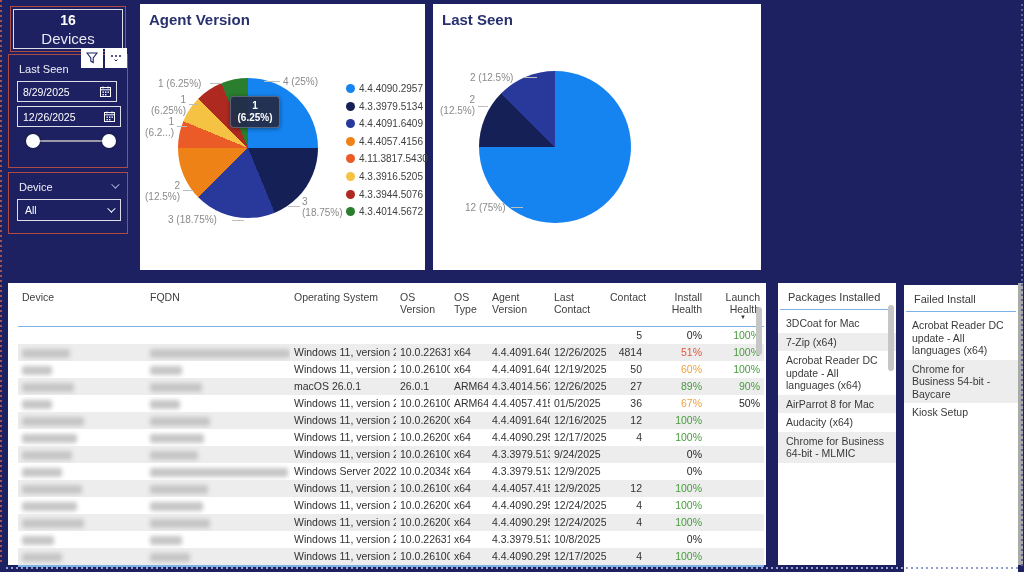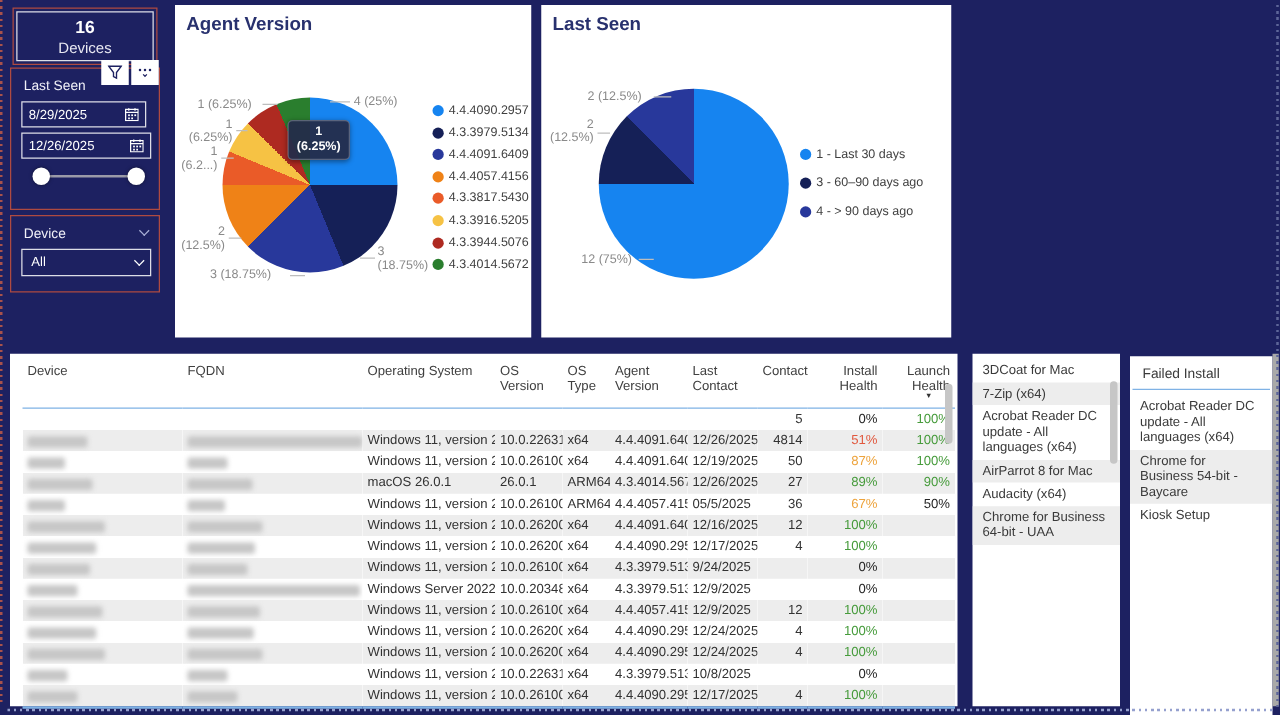--- a/index.html
+++ b/index.html
@@ -13,21 +13,21 @@
                  background:repeating-linear-gradient(to right,#95A0CE 0 2px,transparent 2px 5px); }
   .edge-right  { left:1021px; top:4px; width:2px; height:562px;
                  background:repeating-linear-gradient(to bottom,#5E6699 0 2px,transparent 2px 5px); }
 
   
   .devices-card { position:absolute; left:10px; top:6px; width:116px; height:46px;
                   border:1px solid #AE4A41; padding:2px; }
   .devices-card-inner { width:100%; height:100%; border:1px solid rgba(255,255,255,.85);
                   display:flex; flex-direction:column; align-items:center; justify-content:center; gap:2px; }
   .devices-value { color:#fff; font-size:14px; font-weight:bold; }
-  .devices-label { color:#E8E8F2; font-size:12px; }
+  .devices-label { color:#E8E8F2; font-size:15px; }
 
   .slicer-group { position:absolute; border:1px solid #AE4A41; }
   .g-lastseen { left:8px; top:54px; width:120px; height:114px; }
   .g-device   { left:8px; top:172px; width:120px; height:62px; }
 
   .slicer-title { color:#F0F0F8; font-size:11px; position:absolute; left:10px; top:8px; }
 
   .slicer-btn { position:absolute; width:22px; height:20px; background:#FFFFFF;
                 display:flex; align-items:center; justify-content:center; z-index:5; }
   .btn-filter { right:24px; top:-7px; }
@@ -227,21 +227,21 @@
       <div class="lg-item">
         <span class="lg-dot" style="background: rgb(40, 56, 155);"></span>
         <span>4.4.4091.6409</span>
       </div>
       <div class="lg-item">
         <span class="lg-dot" style="background: rgb(239, 130, 23);"></span>
         <span>4.4.4057.4156</span>
       </div>
       <div class="lg-item">
         <span class="lg-dot" style="background: rgb(234, 91, 40);"></span>
-        <span>4.3.3817.5430</span>
+        <span>4.11.3817.5430</span>
       </div>
       <div class="lg-item">
         <span class="lg-dot" style="background: rgb(246, 194, 68);"></span>
         <span>4.3.3916.5205</span>
       </div>
       <div class="lg-item">
         <span class="lg-dot" style="background: rgb(174, 42, 33);"></span>
         <span>4.3.3944.5076</span>
       </div>
       <div class="lg-item">
@@ -257,34 +257,20 @@
 
   <div class="callout" style="left:37px; top:68px;">2 (12.5%)</div>
   <div class="callout" style="left:0px; top:90px; width:42px; text-align:right;">2
 (12.5%)</div>
   <div class="callout" style="left:32px; top:198px;">12 (75%)</div>
 
   <div class="ld" style="left:90px; top:73px; width:14px;"></div>
   <div class="ld" style="left:45px; top:102px; width:10px;"></div>
   <div class="ld" style="left:78px; top:203px; width:12px;"></div>
 
-  <div class="legend legend-seen">
-      <div class="lg-item">
-        <span class="lg-dot" style="background: rgb(22, 132, 240);"></span>
-        <span>1 - Last 30 days</span>
-      </div>
-      <div class="lg-item">
-        <span class="lg-dot" style="background: rgb(21, 32, 87);"></span>
-        <span>3 - 60–90 days ago</span>
-      </div>
-      <div class="lg-item">
-        <span class="lg-dot" style="background: rgb(40, 56, 155);"></span>
-        <span>4 - &gt; 90 days ago</span>
-      </div>
-    </div>
 </div>
 
 <div class="panel p-table">
   <table>
     <colgroup>
       <col style="width:128px">
         <col style="width:144px">
         <col style="width:106px">
         <col style="width:54px">
       <col style="width:38px">
@@ -343,21 +329,21 @@
           </td>
           <td>
             <div class="blur" style="width: 32px;"></div>
           </td>
           <td>Windows 11, version 24H2</td>
           <td>10.0.26100.0</td>
           <td>x64</td>
           <td>4.4.4091.6409</td>
           <td>12/19/2025</td>
           <td class="r">50</td>
-          <td class="r" style="color: rgb(237, 163, 60);">87%</td>
+          <td class="r" style="color: rgb(237, 163, 60);">60%</td>
           <td class="r" style="color: rgb(70, 155, 59);">100%</td>
         </tr>
         <tr>
           <td>
             <div class="blur" style="width: 52px;"></div>
           </td>
           <td>
             <div class="blur" style="width: 52px;"></div>
           </td>
           <td>macOS 26.0.1</td>
@@ -373,21 +359,21 @@
           <td>
             <div class="blur" style="width: 30px;"></div>
           </td>
           <td>
             <div class="blur" style="width: 30px;"></div>
           </td>
           <td>Windows 11, version 24H2</td>
           <td>10.0.26100.0</td>
           <td>ARM64</td>
           <td>4.4.4057.4156</td>
-          <td>05/5/2025</td>
+          <td>01/5/2025</td>
           <td class="r">36</td>
           <td class="r" style="color: rgb(237, 163, 60);">67%</td>
           <td class="r" style="color: rgb(37, 37, 37);">50%</td>
         </tr>
         <tr>
           <td>
             <div class="blur" style="width: 62px;"></div>
           </td>
           <td>
             <div class="blur" style="width: 60px;"></div>
@@ -542,27 +528,28 @@
           <td class="r">4972</td>
           <td class="r">51%</td>
           <td class="r">95%</td>
         </tr>
       </tfoot>
   </table>
   <div class="scroll-thumb st-table"></div>
 </div>
 
 <div class="panel p-pkg">
+  <div class="list-title">Packages Installed</div>
   <div class="list" id="pkg-list">
       <div class="list-item">3DCoat for Mac</div>
       <div class="list-item">7-Zip (x64)</div>
       <div class="list-item">Acrobat Reader DC update - All languages (x64)</div>
       <div class="list-item">AirParrot 8 for Mac</div>
       <div class="list-item">Audacity (x64)</div>
-      <div class="list-item">Chrome for Business 64-bit - UAA</div>
+      <div class="list-item">Chrome for Business 64-bit - MLMIC</div>
     </div>
   <div class="scroll-thumb st-pkg"></div>
 </div>
 
 <div class="panel p-fail">
   <div class="list-title">Failed Install</div>
   <div class="list" id="fail-list">
       <div class="list-item">Acrobat Reader DC update - All languages (x64)</div>
       <div class="list-item">Chrome for Business 54-bit - Baycare</div>
       <div class="list-item">Kiosk Setup</div>

